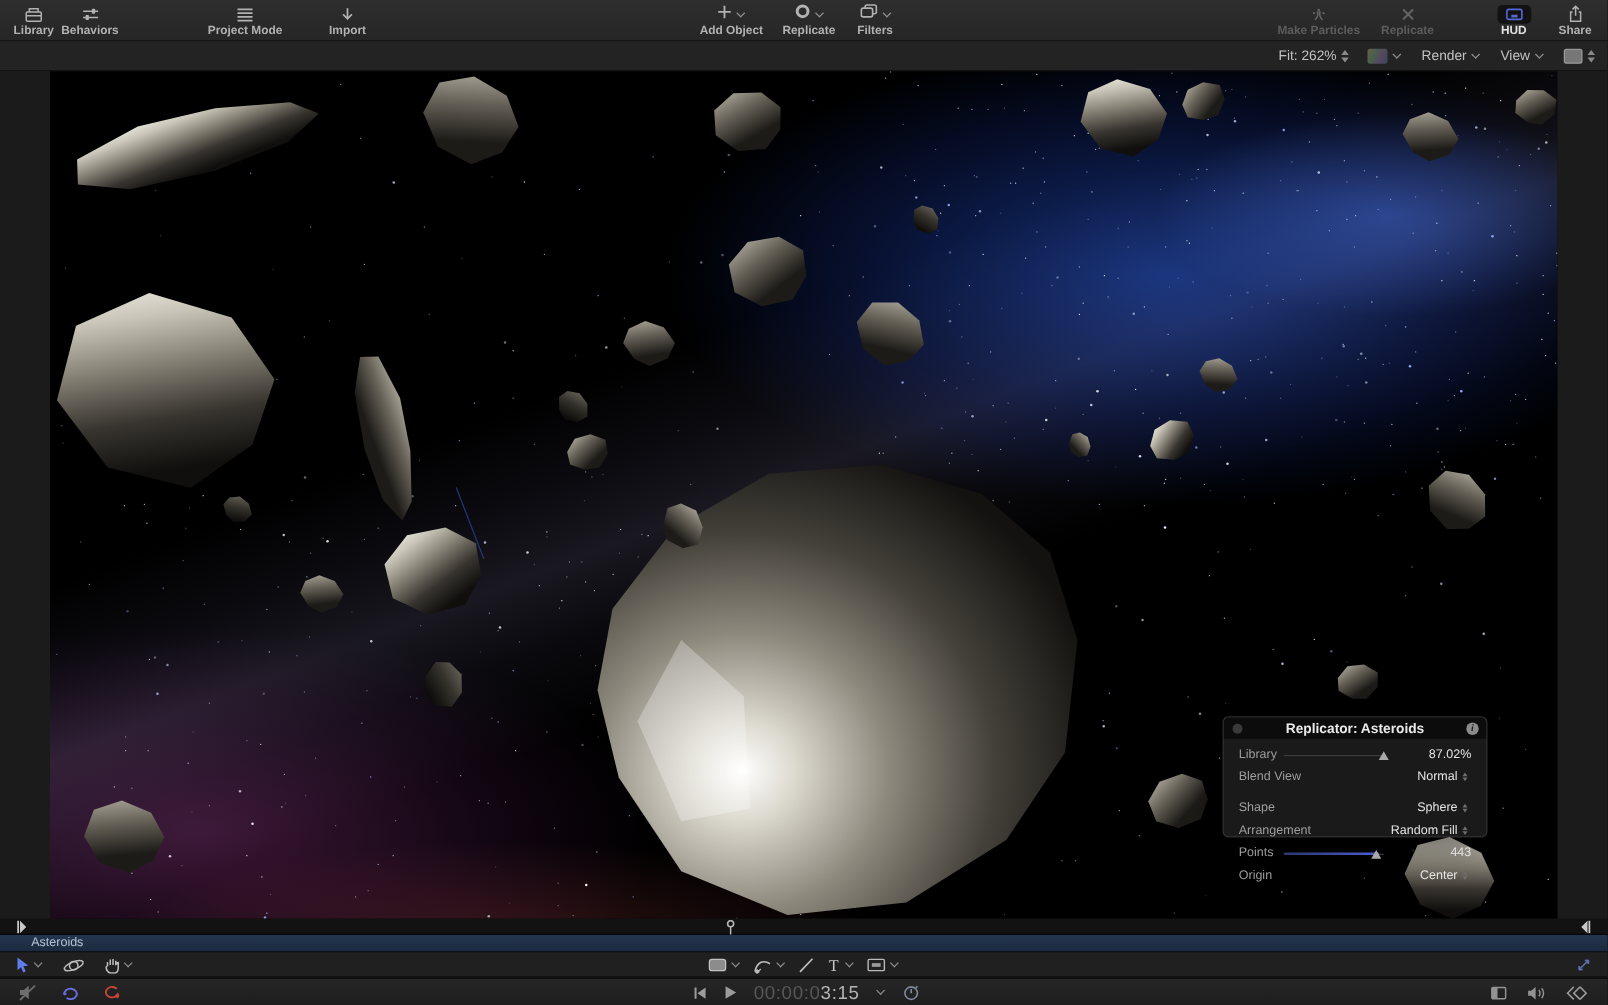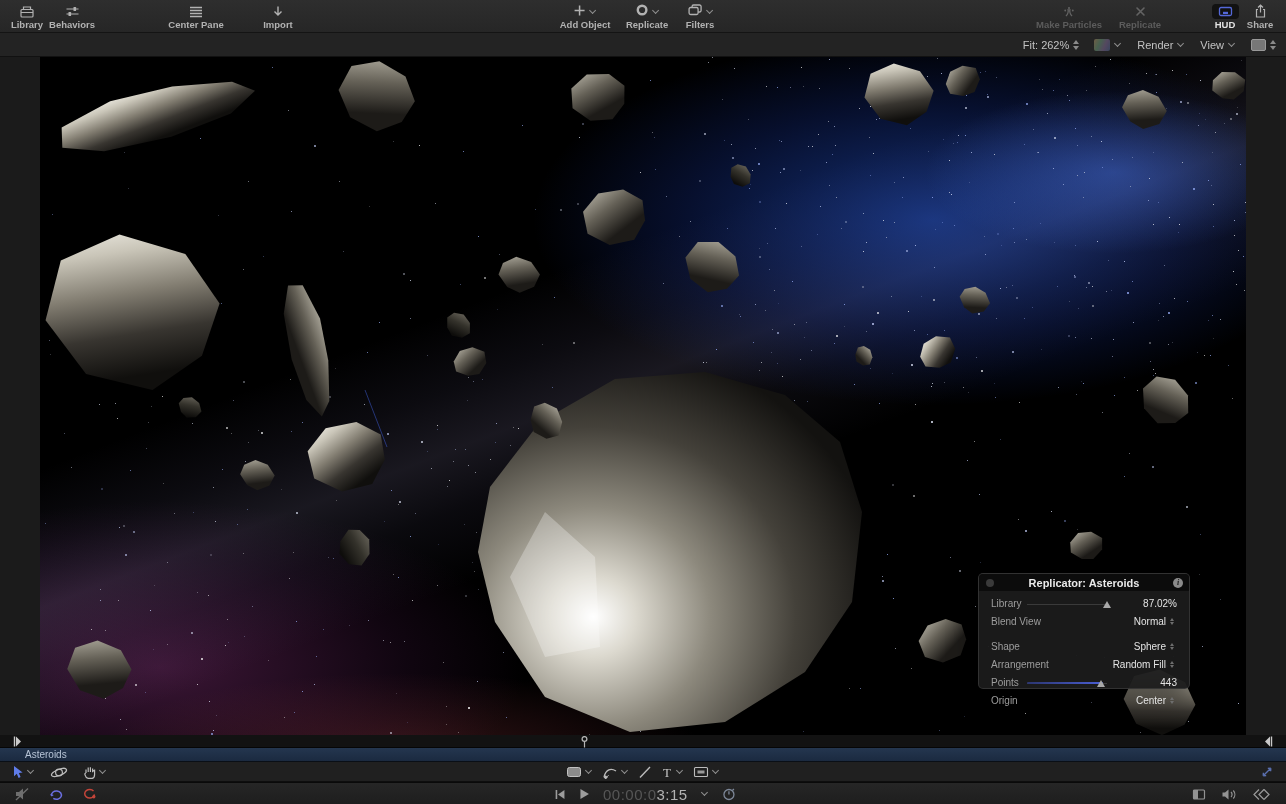--- a/index.html
+++ b/index.html
@@ -40,21 +40,21 @@
   .neb-blue2  { background:radial-gradient(ellipse 26% 20% at 89% 17%, rgba(80,130,255,.38), transparent 60%); }
   .neb-purple { background:radial-gradient(ellipse 42% 34% at 10% 90%, rgba(142,52,128,.42), rgba(90,30,90,.18) 48%, transparent 72%); }
   .neb-red    { background:radial-gradient(ellipse 40% 18% at 30% 102%, rgba(160,62,70,.30), transparent 62%); }
   .neb-band { position:absolute; left:-15%; top:28%; width:130%; height:260px; transform:rotate(-21deg);
     background:linear-gradient(180deg, transparent, rgba(116,108,158,.10) 28%, rgba(158,148,198,.16) 50%, rgba(116,108,158,.09) 72%, transparent); }
   #starfield { position:absolute; inset:0; }
   #starfield i { position:absolute; border-radius:50%; }
   #rocks { position:absolute; left:0; top:0; }
 
   
-  #hud { position:absolute; left:978px; top:573px; width:212px; height:116px;
+  #hud { position:absolute; left:978px; top:573px; width:212px; height:97px;
     background:rgba(27,27,27,.96); border:1px solid rgba(80,80,80,.45); border-radius:5px;
     box-shadow:0 10px 28px rgba(0,0,0,.55); }
   #hud-title { height:17px; background:#0c0c0c; border-radius:4px 4px 0 0; display:flex; align-items:center; position:relative; }
   #hud-title .t { flex:1; text-align:center; font-size:11px; font-weight:bold; color:#e9e9e9; }
   .hud-close { position:absolute; left:7px; top:4.5px; width:8px; height:8px; border-radius:50%; background:#3a3a3a; }
   .hud-info { position:absolute; right:6px; top:3.5px; width:10px; height:10px; border-radius:50%;
     background:#8b8b8b; color:#1a1a1a; font-size:8px; font-weight:bold; font-style:italic;
     display:flex; align-items:center; justify-content:center; font-family:"Liberation Serif",serif; }
   .hud-body { padding:5px 12px 0 12px; }
   .hud-row { display:flex; align-items:center; height:15px; margin-bottom:3px; }
@@ -121,21 +121,21 @@
           </svg>
       </span>
       <span class="tb-label">Behaviors</span>
     </div>
     <div class="tb-btn" style="width:68px; margin-left:66px">
       <span class="tb-iconrow">
         <svg width="18" height="15" viewBox="0 0 18 15" fill="none" stroke="#b2b2b2" stroke-width="1.5">
           <path d="M3 3.5 h12 M3 6.5 h12 M3 9.5 h12 M3 12.5 h12"></path>
           </svg>
       </span>
-      <span class="tb-label">Center Pane</span>
+      <span class="tb-label">Project Mode</span>
     </div>
     <div class="tb-btn" style="width:40px; margin-left:28px">
       <span class="tb-iconrow">
         <svg width="14" height="15" viewBox="0 0 14 15" fill="none" stroke="#b2b2b2" stroke-width="1.4">
           <path d="M7 2.5 v8 M3.5 7.5 l3.5 3.5 3.5 -3.5"></path>
           </svg>
       </span>
       <span class="tb-label">Import</span>
     </div>
   </div>
@@ -201,21 +201,21 @@
       <span class="tb-iconrow">
         <span class="hud-pill">
           <svg width="15" height="11" viewBox="0 0 15 11" fill="none" stroke="var(--hud-icon-blue,#5468d8)" stroke-width="1.3">
             <rect x="1.5" y="1.5" width="12" height="8" rx="1.5"></rect>
             <rect x="5" y="5.8" width="5" height="2.2" fill="var(--hud-icon-blue,#5468d8)" stroke="none"></rect>
             </svg>
         </span>
       </span>
       <span class="tb-label" style="color:#e2e2e2">HUD</span>
     </div>
-    <div class="tb-btn" style="width:36px; margin-left:0">
+    <div class="tb-btn" style="width:36px; margin-left:14px">
       <span class="tb-iconrow">
         <svg width="13" height="15" viewBox="0 0 13 15" fill="none" stroke="#b2b2b2" stroke-width="1.2">
           <path d="M4 5.5 h-1.5 v7.5 h8 v-7.5 h-1.5 M6.5 1.5 v7 M4 3.5 l2.5-2.5 2.5 2.5"></path>
           </svg>
       </span>
       <span class="tb-label">Share</span>
     </div>
   </div>
 </div>
 

